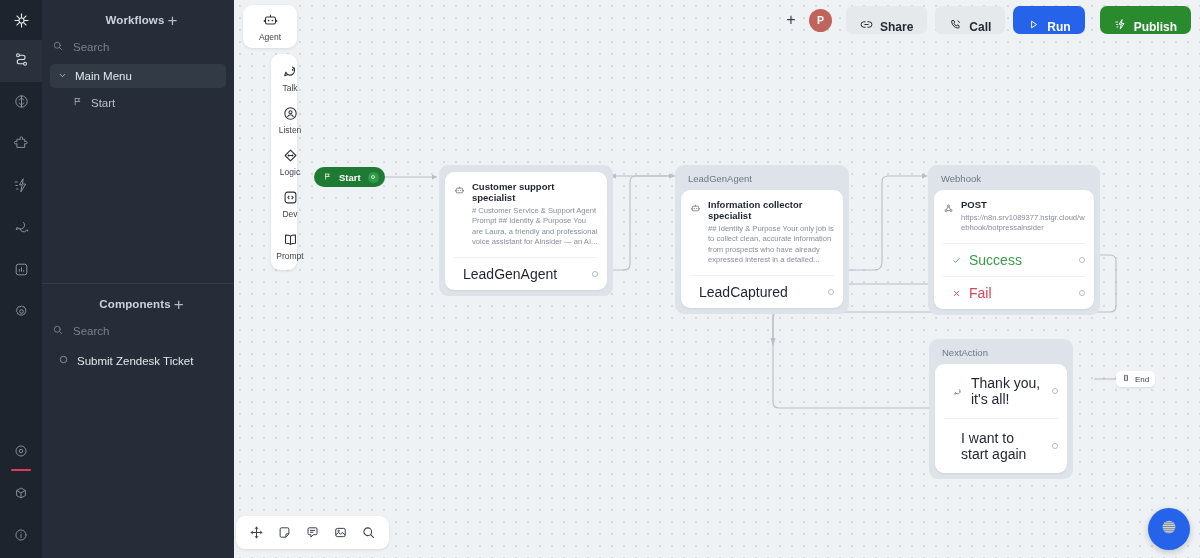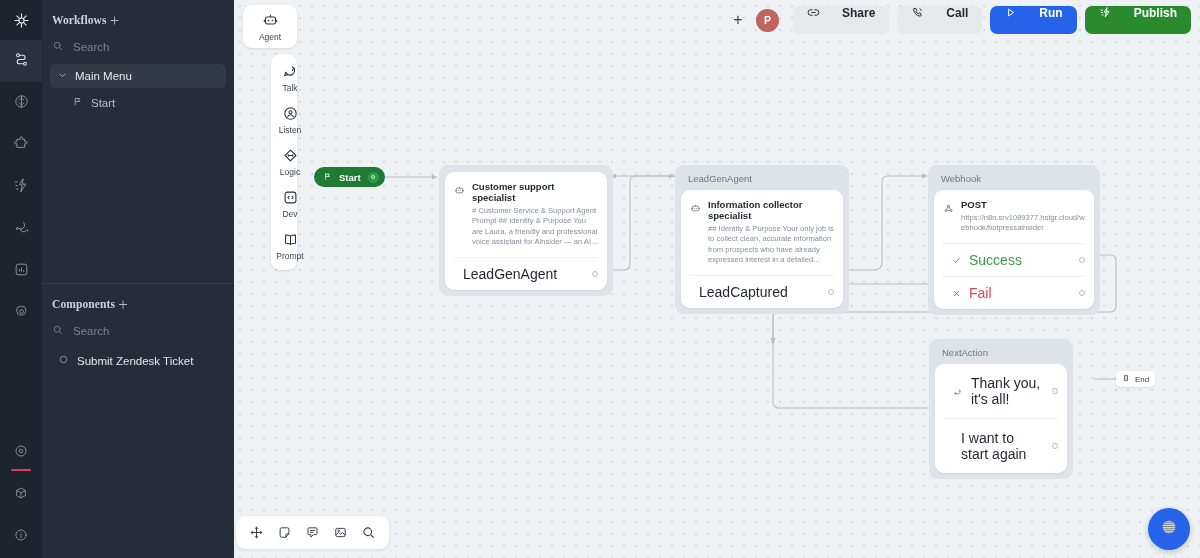--- a/index.html
+++ b/index.html
@@ -36,23 +36,22 @@
   }
   .rail-spacer { flex: 1 1 auto; }
 
   
   .explorer {
     width: 192px; flex: 0 0 192px; height: 558px;
     background: #262d38; color: #cfd5dd;
     display: flex; flex-direction: column;
   }
   .exp-section-head {
-    display: flex; align-items: center; justify-content: flex-start;
+    display: flex; align-items: center; justify-content: center;
     padding: 12px 0 8px 10px;
-    font-family: Liberation Serif, serif;
   }
   .exp-title { font-size: 11.5px; color: #cdd3db; font-weight: 600; letter-spacing: .1px; }
   .exp-plus {
     color: #b4bcc6; font-size: 17px; line-height: 1; width: 16px; height: 16px;
     display: flex; align-items: center; justify-content: center;
   }
   .exp-search {
     display: flex; align-items: center; gap: 9px;
     padding: 4px 10px 10px 10px; color: #79818d;
   }
@@ -118,27 +117,27 @@
     gap: 8px; padding-right: 9px; z-index: 8;
   }
   .tb-plus { color: #3a4049; font-size: 16px; margin-right: 1px;
              display:flex;align-items:center;justify-content:center;width:18px;height:18px;}
   .avatar {
     width: 23px; height: 23px; border-radius: 50%; background: #c0655e;
     color: #fff; font-size: 10.5px; font-weight: 700;
     display: flex; align-items: center; justify-content: center; margin-right: 6px;
   }
   .btn {
-    display: flex; align-items: flex-start; gap: 22px;
+    display: flex; align-items: flex-end; gap: 7px;
     height: 28px; padding: 0 14px; border-radius: 7px;
     font-size: 12px; font-weight: 600; border: none; cursor: pointer;
   }
   .btn-ghost { background: #e5e9ec; color: #232a33; }
   .btn-run { background: #2563eb; color: #fff; }
-  .btn-pub { background: #2a8a2e; color: #fff; }
+  .btn-pub { background: #2a8a2e; color: #fff; margin-left: 7px; }
 
   
   .node {
     position: absolute; background: #dde3e9; border-radius: 9px;
     padding: 7px 6px 6px 6px; z-index: 3;
   }
   .node-title { font-size: 9.5px; color: #6d7682; padding: 1px 0 6px 7px; }
   .node-body { background: #fff; border-radius: 9px; box-shadow: 0 1px 2px rgba(16,24,40,.07); }
   .nb-main { display: flex; gap: 7px; padding: 9px 9px 9px 9px; }
   .nb-icon { color: #5c6570; flex: 0 0 auto; padding-top: 1px; }

